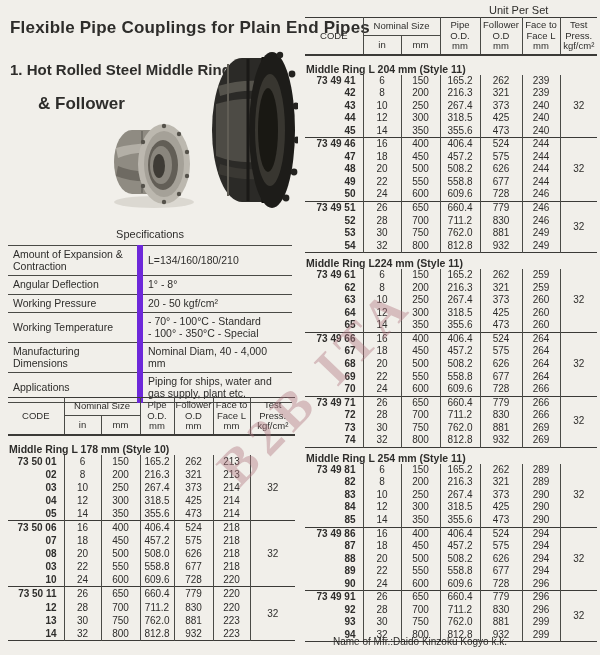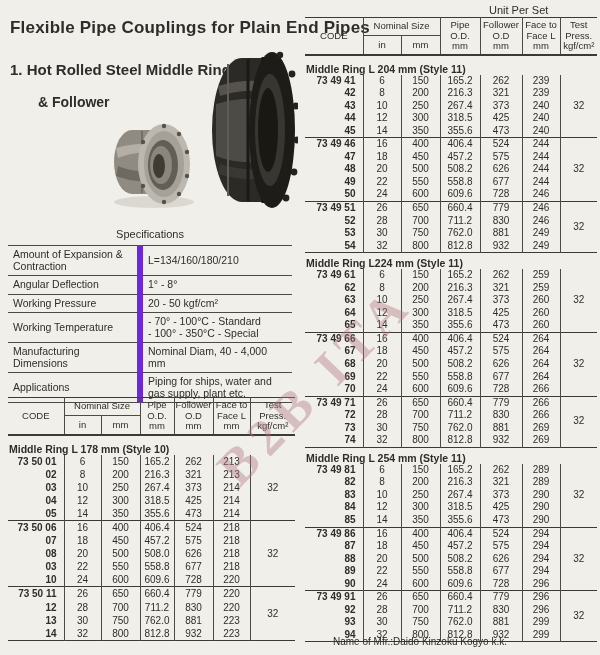--- a/index.html
+++ b/index.html
@@ -11,21 +11,21 @@
     color: #2e2d2b;
     overflow: hidden;
   }
   
   .main-title {
     position: absolute; left: 10px; top: 18px;
     font-size: 17px; font-weight: bold; 
     letter-spacing: .2px; white-space: nowrap;
   }
   .sub1 { position: absolute; left: 10px; top: 61px; font-size: 15px; font-weight: bold; white-space: nowrap;}
-  .sub2 { position: absolute; left: 38px; top: 94px; font-size: 14px; font-weight: bold; }
+  .sub2 { position: absolute; left: 38px; top: 94px; font-size: 17px; font-weight: bold; }
   
   .photo { position: absolute; }
   .photo-large { left: 208px; top: 48px; width: 90px; height: 164px; }
   .photo-small { left: 106px; top: 118px; width: 96px; height: 92px; }
   
   .spec-title {
     position: absolute; left: 8px; top: 228px; width: 284px;
     text-align: center; font-size: 11px;
   }
   .stable {

